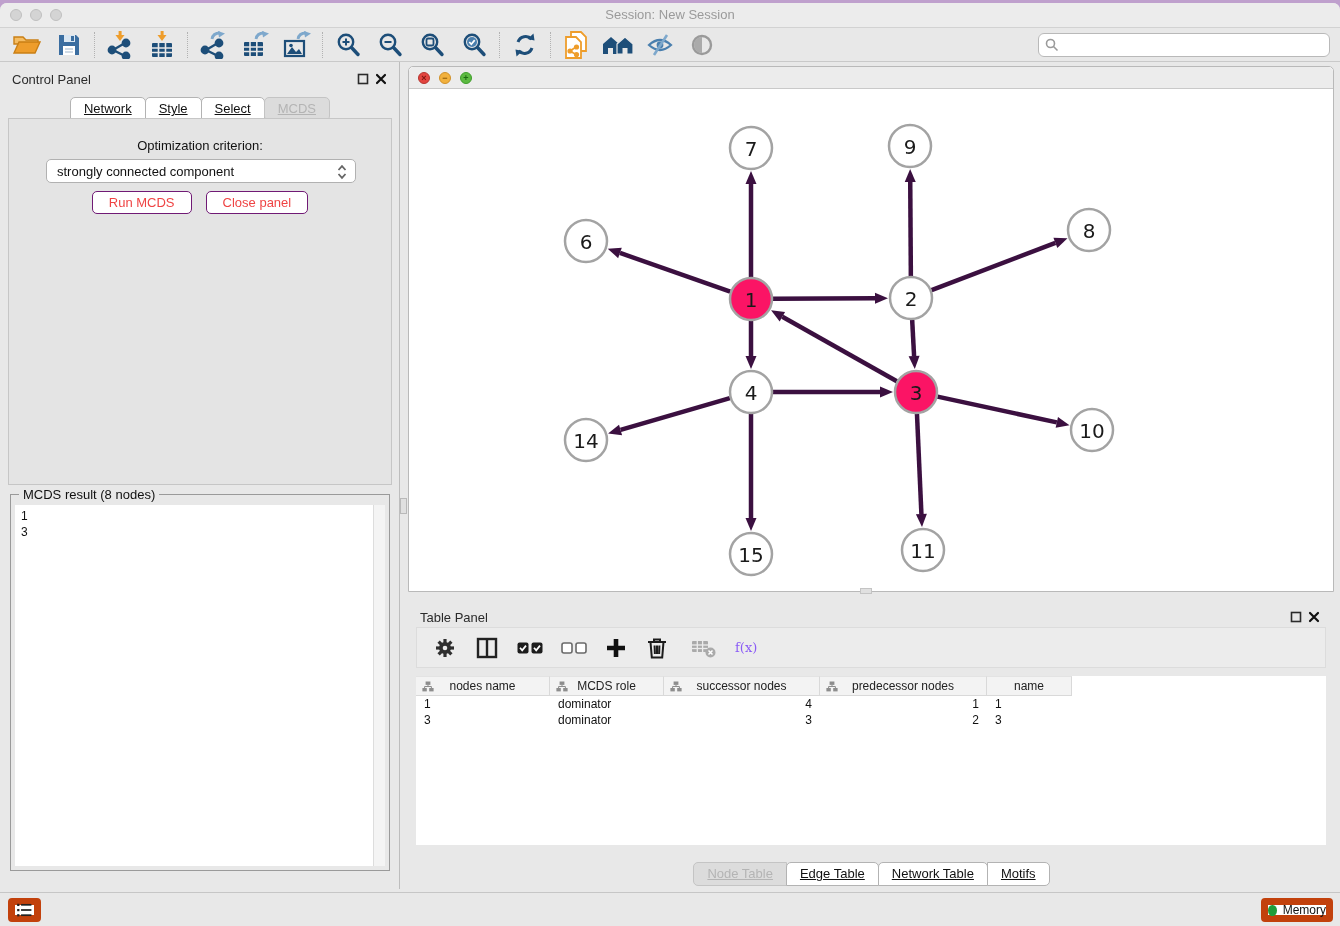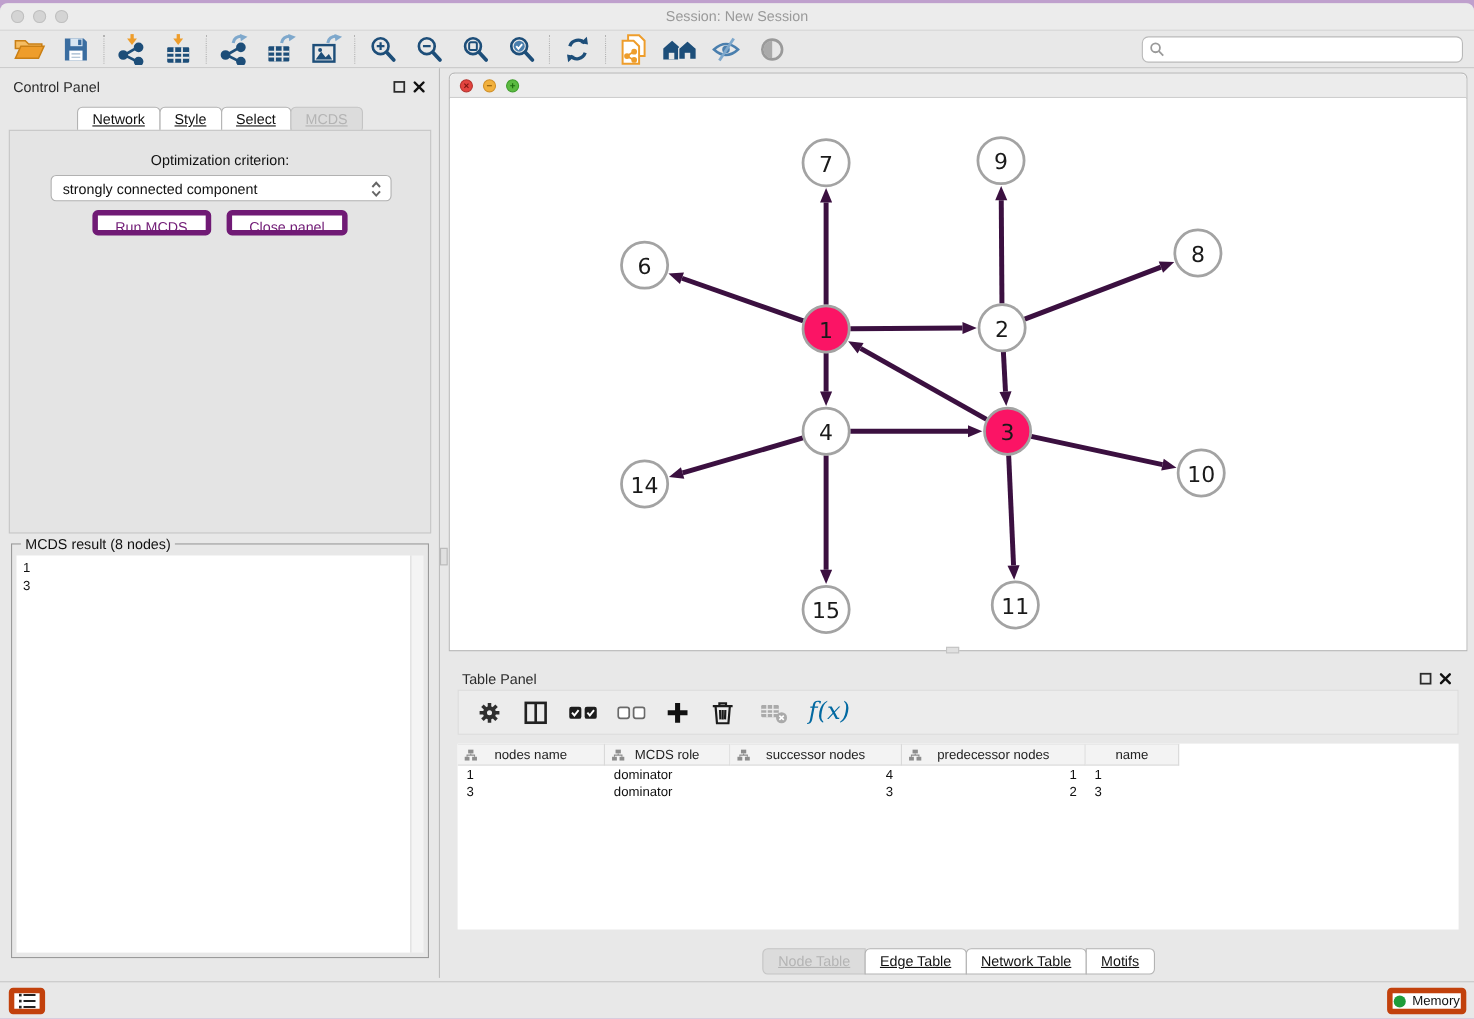--- a/index.html
+++ b/index.html
@@ -25,21 +25,21 @@
   .panel-head-title { position:absolute; left:12px; top:10px; font-size:13px; color:#2b2b2b; }
   .ph-ic { position:absolute; top:11px; width:12px; height:12px; }
   .cp-tabs { position:absolute; top:35px; left:0; right:0; display:flex; justify-content:center; }
   .tab { border:1px solid #b3b3b3; background:#fff; color:#111; font-size:13px; padding:3px 13px 4px; border-radius:5px 5px 0 0; margin-right:-1px; position:relative;text-decoration:underline; }
   .tab.active { background:#dcdcdc; color:#b4b4b4; border-color:#c4c4c4; border-radius:5px; }
   .cp-content { position:absolute; top:56px; left:8px; width:384px; height:367px; background:#e4e4e4; border:1px solid #c6c6c6; }
   .opt-label { position:absolute; top:19px; left:0; right:0; text-align:center; font-size:13px; color:#111; }
   .dropdown { position:absolute; top:40px; left:37px; width:310px; height:24px; background:#fff; border:1px solid #b1b1b1; border-radius:5px; display:flex; align-items:center; padding-left:10px; font-size:13px; color:#111;text-align:center; }
   .dropdown svg { position:absolute; right:5px; top:3px; }
   .cp-buttons { position:absolute; top:72px; left:0; right:0; display:flex; justify-content:center; gap:14px; }
-  .pbtn { background:#fff; border:5px solid #701a75; border-radius:5px; font-size:13px; color:#701a75; padding:3px 16px; height:23px; }
+  .pbtn { background:#fff; border:1px solid #701a75; border-radius:5px; font-size:13px; color:#ef4444; padding:3px 16px; height:23px; }
   .result-group { position:absolute; left:10px; top:432px; width:380px; height:377px; border:1px solid #9a9a9a; }
   .result-legend { position:absolute; top:-8px; left:8px; background:#e8e8e8; padding:0 4px; font-size:13px; color:#111; }
   .result-list { position:absolute; top:10px; left:4px; right:16px; bottom:4px; background:#fff; font-size:12px; color:#111; padding:3px 6px; line-height:16px; }
   .result-scroll { position:absolute; top:10px; right:4px; bottom:4px; width:12px; background:#f4f4f4; border-left:1px solid #ddd; }
 
   
   .v-grip { position:absolute; left:400px; top:495px; width:7px; height:16px; background:#e0e0e0; border:1px solid #b9b9b9; }
   .h-grip { position:absolute; left:860px; top:585px; width:12px; height:6px; background:#e0e0e0; border:1px solid #c4c4c4; }
 
   
@@ -50,35 +50,35 @@
   .light.red { background:#e3443f; border:1px solid #b53530; color:#7c1511; }
   .light.yellow { background:#f2b13d; border:1px solid #d1912a; color:#8c5a08; }
   .light.green { background:#5cba41; border:1px solid #3f9e2b; color:#1c6b10; }
   .net-title { position:absolute; left:0; right:0; top:3px; text-align:center; font-size:13px; color:#333; }
   .net-canvas { position:absolute; top:23px; left:0; right:0; bottom:0; background:#fff; }
 
   
   .table-panel { position:absolute; left:408px; top:597px; width:926px; height:289px; background:#e8e8e8; }
   .tp-toolbar { position:absolute; top:27px; left:8px; right:8px; height:41px; background:#ececec; border:1px solid #dcdcdc; display:flex; align-items:center; gap:18px; padding-left:16px; }
   .tp-ic { display:flex; align-items:center; justify-content:center; }
-  .fx { font-family:"DejaVu Serif",serif; font-style:italic; font-size:22px; color:#0369a1; }
+  .fx { font-family:"DejaVu Serif",serif; font-size:13px; color:#8b5cf6; }
   .dtable { position:absolute; top:76px; left:8px; right:8px; height:169px; background:#fff; overflow:hidden; }
   .thead { display:flex; height:20px; }
   .th { background:#f3f3f3; border-right:1px solid #d9d9d9; border-bottom:1px solid #d9d9d9; border-top:1px solid #e3e3e3; font-size:12px; color:#222; display:flex; align-items:center; justify-content:center; position:relative; }
   .th .hier { position:absolute; left:6px; top:4px; }
   .trow { display:flex; height:16px; }
   .td { font-size:12px; color:#111; padding:1px 8px 0; white-space:nowrap; }
   .table-tabs { position:absolute; bottom:3px; left:0; right:0; display:flex; justify-content:center; }
   .table-tabs .tab:first-child { border-radius:5px 0 0 5px; }
   .table-tabs .tab:last-child { border-radius:0 5px 5px 0; }
   .table-tabs .tab.active { border-radius:5px 0 0 5px; }
 
   
   .statusbar { position:absolute; left:0; right:0; bottom:0; height:34px; background:#e8e8e8; border-top:1px solid #c6c6c6; }
-  .sbtn { position:absolute; top:5px; height:24px; background:#fff; border:5px solid #c2410c; border-radius:4px; display:flex; align-items:center; justify-content:center; }
+  .sbtn { position:absolute; top:5px; height:24px; background:#fff; border:7px solid #c2410c; border-radius:4px; display:flex; align-items:center; justify-content:center; }
   .list-btn { left:8px; width:33px; }
   .mem-btn { right:7px; width:72px; gap:6px; font-size:12px; color:#111; }
   .mem-dot { width:11px; height:11px; border-radius:50%; background:#1f9d3a; }
 </style>
 </head>
 <body>
 
 <div class="app">
 
   <div class="titlebar">

